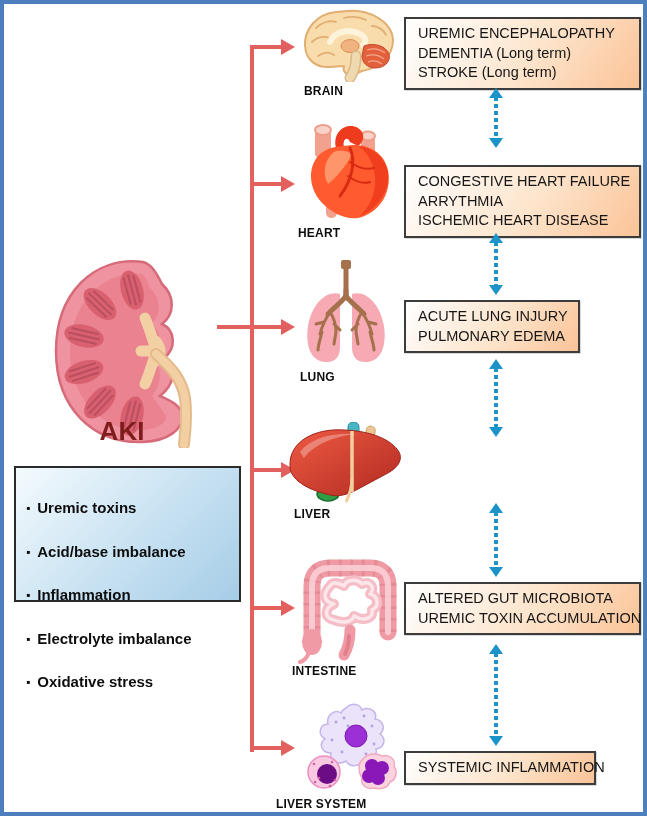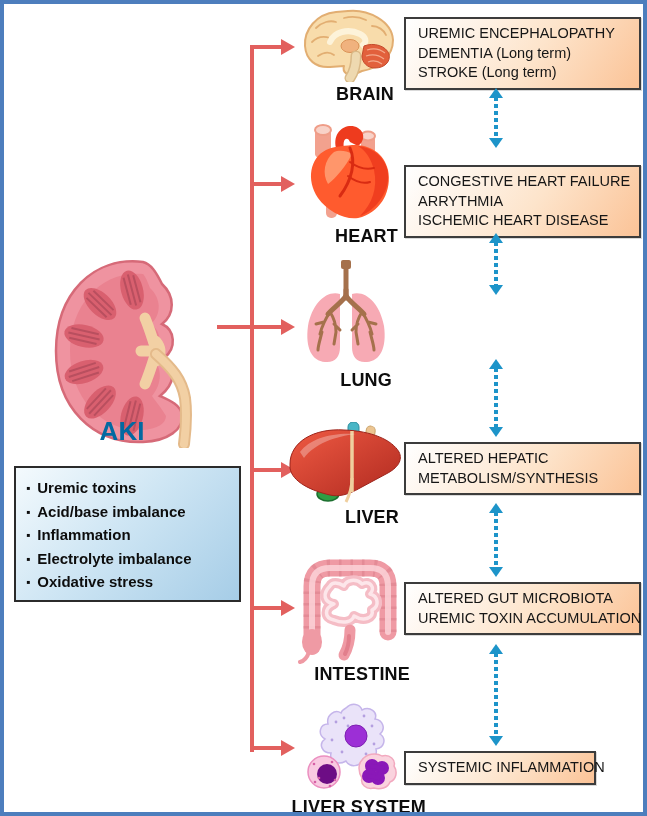--- a/index.html
+++ b/index.html
@@ -46,26 +46,26 @@
   }
   
   .mediators{
     left:10px;top:462px;width:227px;height:136px;
     border:2px solid #2b2b2b;
     background:linear-gradient(135deg,#f4fafd 0%,#cfe6f4 45%,#a6cde7 100%);
     padding:9px 6px 6px 10px;
   }
   .mediators ul{list-style:none;}
   .mediators li{
-    font-weight:bold;font-size:15px;line-height:21.5px;color:#0d0d0d;
+    font-weight:bold;font-size:15px;line-height:21.5px;color:#0d0d0d;margin-top:20px;
   }
   .mediators li::before{content:"▪";font-size:12px;margin-right:7px;position:relative;top:-1px;}
   
-  .organ-label{font-weight:bold;font-size:18px;color:#0d0d0d;text-align:right;letter-spacing:0.2px;}
-  .aki-label{font-weight:bold;font-size:26px;color:#0369a1;text-align:center;}
+  .organ-label{font-weight:bold;font-size:12px;color:#0d0d0d;text-align:left;letter-spacing:0.2px;}
+  .aki-label{font-weight:bold;font-size:26px;color:#7f1d1d;text-align:center;}
   svg{display:block;}
 </style>
 </head>
 <body>
 
 <div class="frame">
 
   <svg class="abs" style="left:44px;top:252px" width="175" height="192" viewBox="0 0 175 192">
     <path d="M95 6 C 45 0, 8 38, 8 95 C 8 152, 45 188, 95 186 C 120 185, 136 173, 134 159
              C 133 149, 121 144, 112 140 C 127 128, 129 112, 116 102 C 129 92, 127 74, 114 68
@@ -268,23 +268,23 @@
   <div class="abs ebox" style="top:13px;width:237px">
     <div>UREMIC ENCEPHALOPATHY</div>
     <div>DEMENTIA (Long term)</div>
     <div>STROKE (Long term)</div>
   </div>
   <div class="abs ebox" style="top:161px;width:237px">
     <div>CONGESTIVE HEART FAILURE</div>
     <div>ARRYTHMIA</div>
     <div>ISCHEMIC HEART DISEASE</div>
   </div>
-  <div class="abs ebox" style="top:438px;width:237px">
-    <div>ALTERED HEPATIC</div>
-    <div>METABOLISM/SYNTHESIS</div>
+  <div class="abs ebox" style="top:296px;width:176px">
+    <div>ACUTE LUNG INJURY</div>
+    <div>PULMONARY EDEMA</div>
   </div>
   <div class="abs ebox" style="top:578px;width:237px">
     <div>ALTERED GUT MICROBIOTA</div>
     <div>UREMIC TOXIN ACCUMULATION</div>
   </div>
   <div class="abs ebox" style="top:747px;width:192px">
     <div>SYSTEMIC INFLAMMATION</div>
   </div>
 
   <div class="abs varrow" style="left:485px;top:84px;height:60px">

